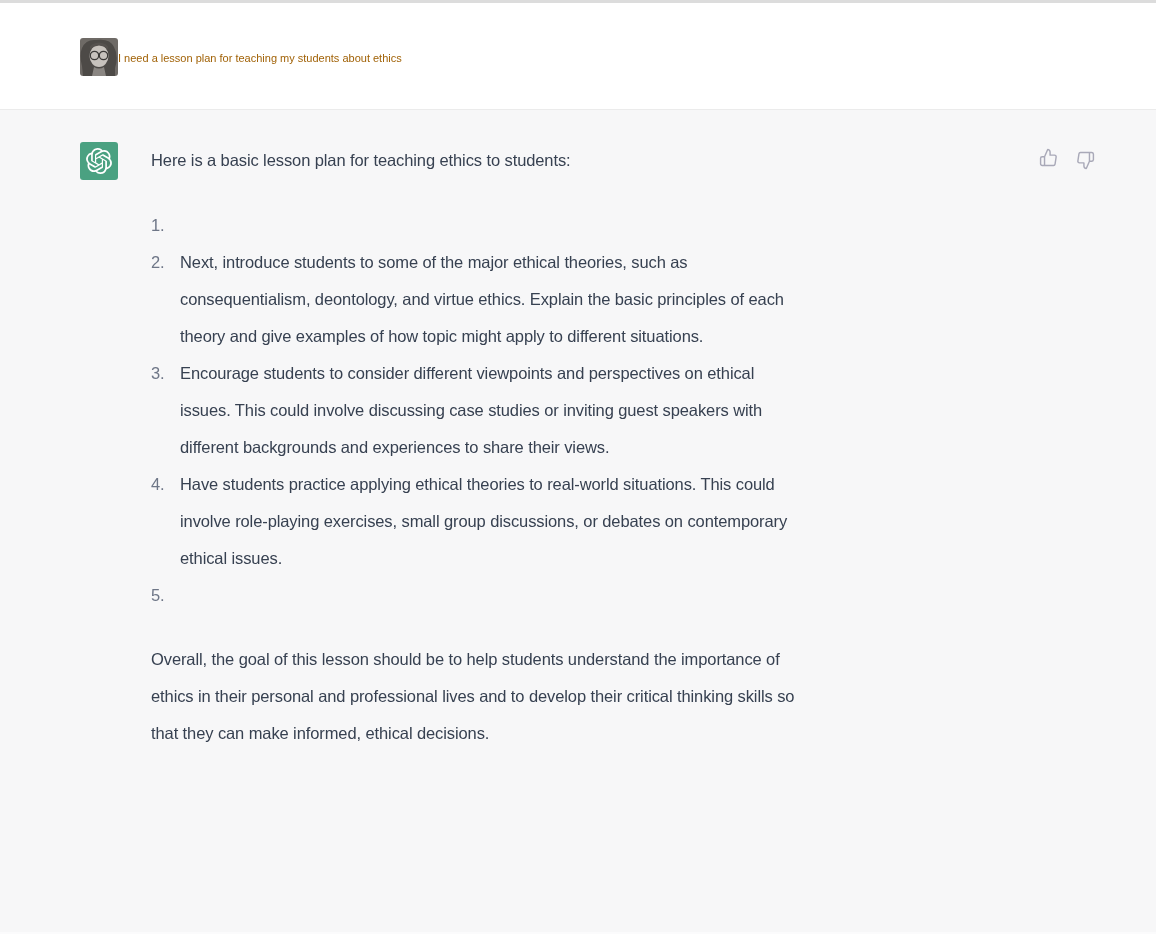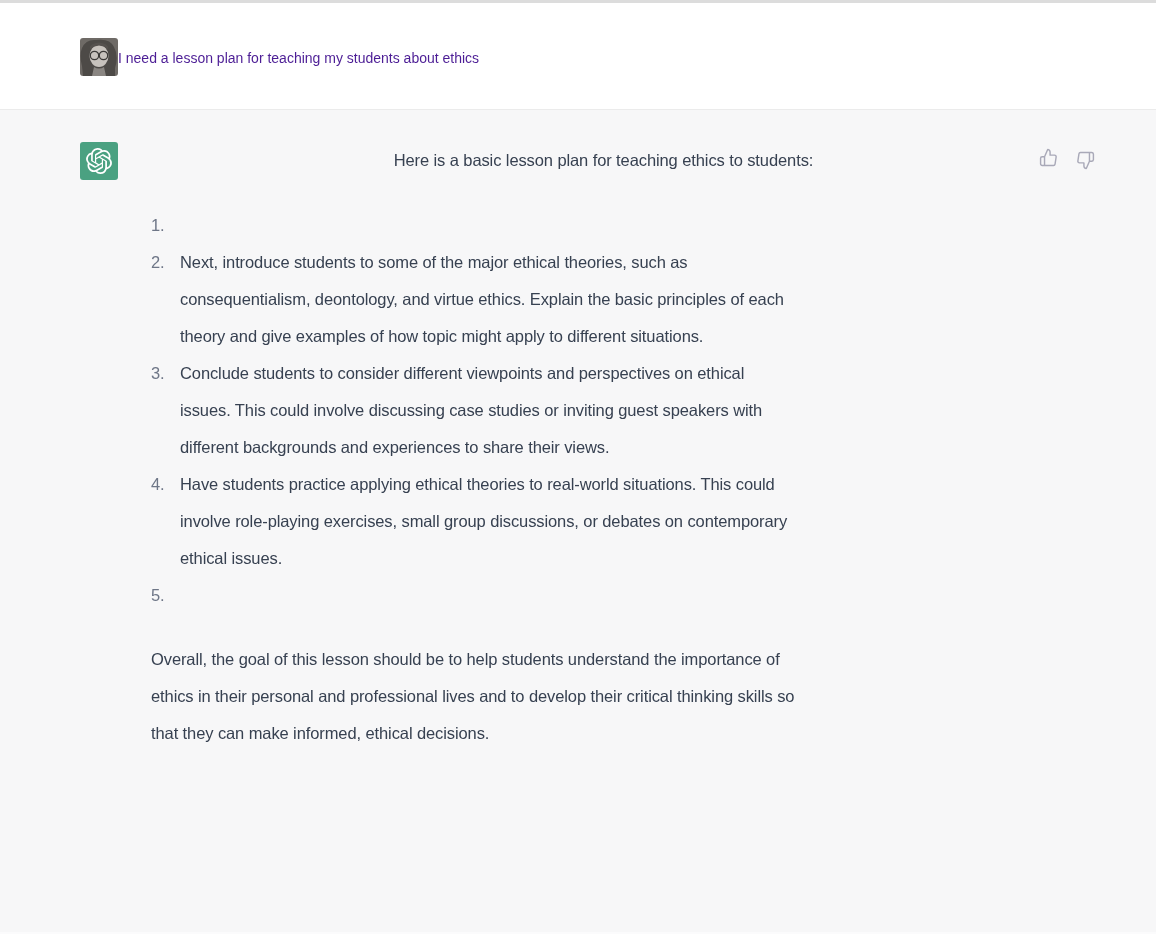--- a/index.html
+++ b/index.html
@@ -52,27 +52,27 @@
   .assistant-avatar svg { width: 26px; height: 26px; }
   .msg-content {
     margin-left: 33px;
     width: 905px;
     color: #374151;
     font-size: 16.5px;
     line-height: 37px;
     letter-spacing: -0.1px;
   }
   .user-text {
-    color: #4c1d95;
-    font-size: 14px;
+    color: #a16207;
+    font-size: 11px;
     line-height: 24px;
     padding-top: 8px;
   }
   .msg-text { white-space: pre-wrap; }
-  .intro-paragraph { margin-bottom: 28px; text-align: center; }
+  .intro-paragraph { margin-bottom: 28px; }
   .lesson-list { margin-bottom: 27px; }
   .lesson-list li {
     display: flex;
     list-style: none;
   }
   .li-num {
     width: 29px;
     flex: 0 0 auto;
     color: #6e7687;
   }
@@ -137,21 +137,21 @@
         <span class="li-num">1.</span>
       </li>
       <li>
         <span class="li-num">2.</span>
         <span class="msg-text">Next, introduce students to some of the major ethical theories, such as
 consequentialism, deontology, and virtue ethics. Explain the basic principles of each
 theory and give examples of how topic might apply to different situations.</span>
       </li>
       <li>
         <span class="li-num">3.</span>
-        <span class="msg-text">Conclude students to consider different viewpoints and perspectives on ethical
+        <span class="msg-text">Encourage students to consider different viewpoints and perspectives on ethical
 issues. This could involve discussing case studies or inviting guest speakers with
 different backgrounds and experiences to share their views.</span>
       </li>
       <li>
         <span class="li-num">4.</span>
         <span class="msg-text">Have students practice applying ethical theories to real-world situations. This could
 involve role-playing exercises, small group discussions, or debates on contemporary
 ethical issues.</span>
       </li>
       <li>

